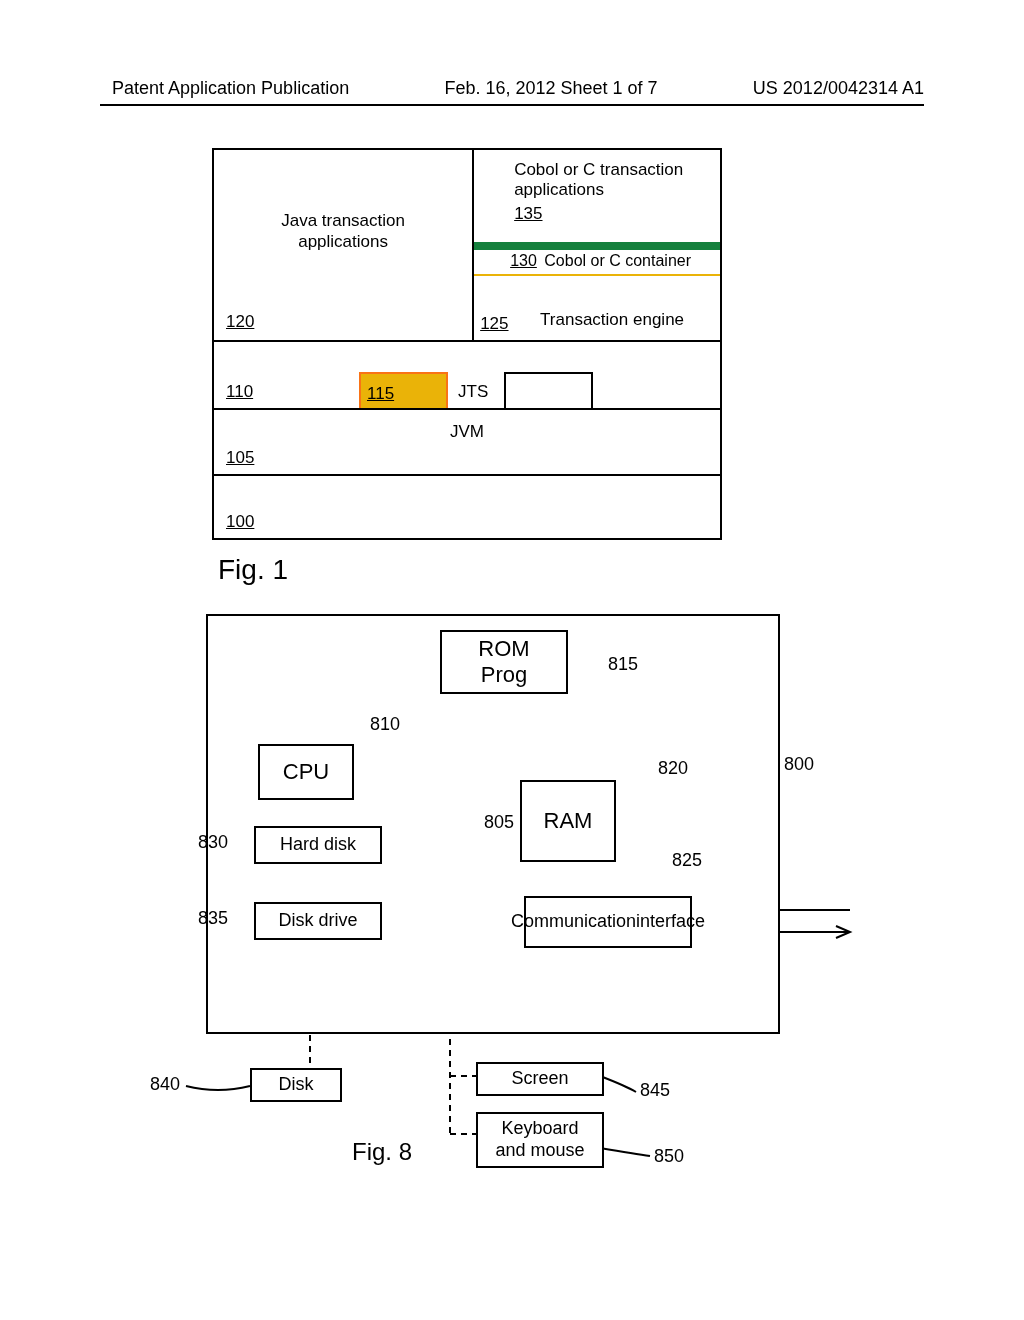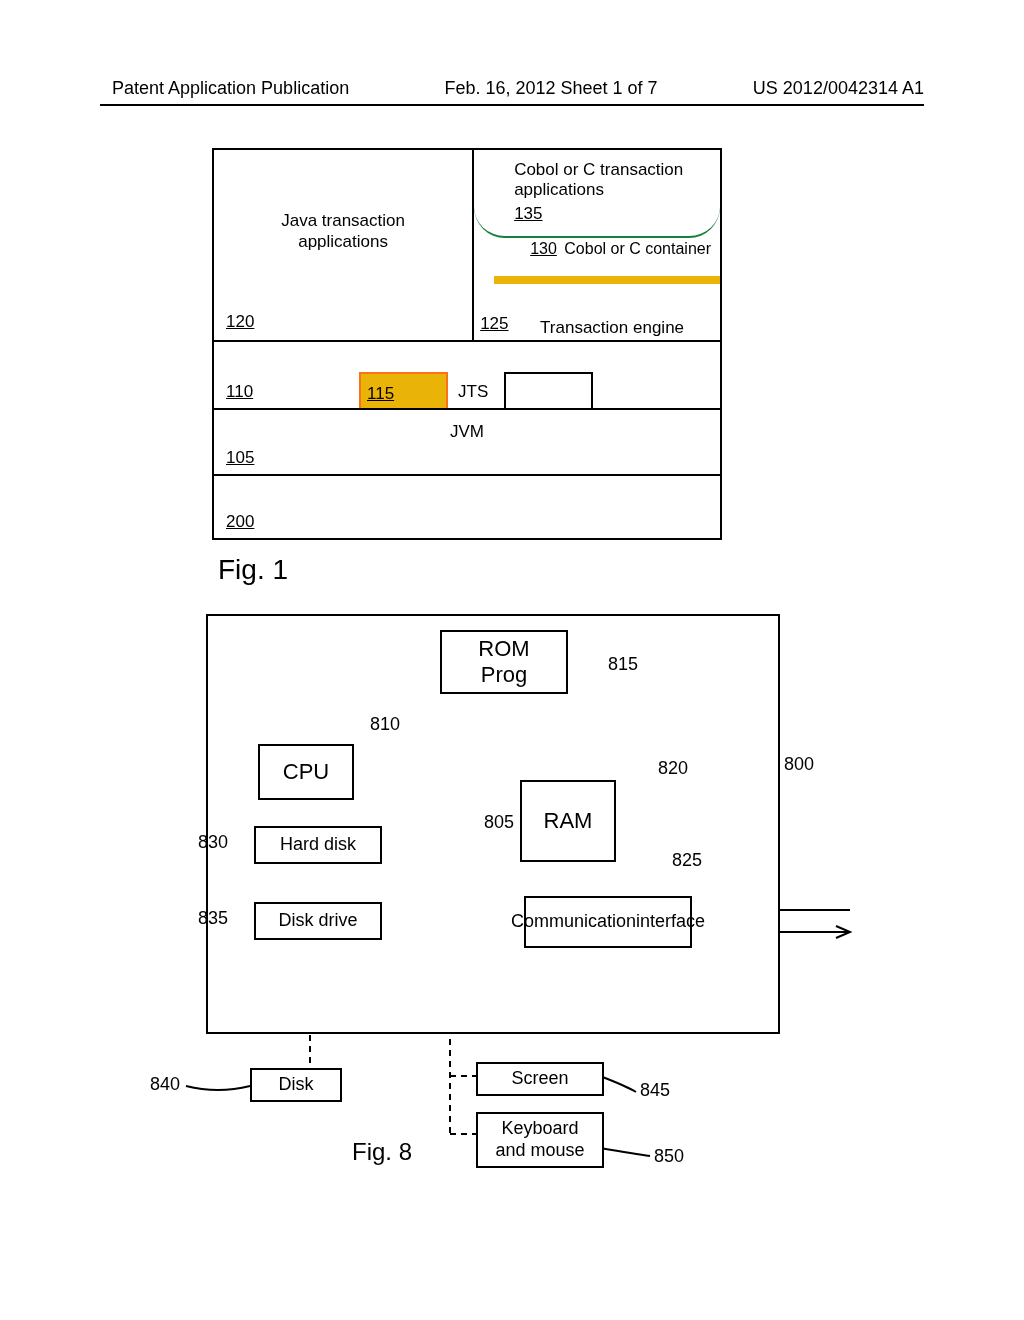--- a/index.html
+++ b/index.html
@@ -67,30 +67,28 @@
     bottom: 8px;
     text-decoration: underline;
   }
   .f1-right {
     flex: 1;
     position: relative;
     display: flex;
     flex-direction: column;
   }
   .f1-cobolapp {
-    border-bottom: 2px solid #15803d;
-    padding: 10px 8px 12px 40px;
-    border-radius: 31px;
+    border-bottom: 8px solid #15803d;
+    padding: 10px 8px 18px 40px;
   }
   .f1-cobolapp .num { text-decoration: underline; display: block; margin-top: 4px; }
   .f1-cobolcont {
-    border-bottom: 8px solid #eab308;
-    padding: 2px 6px 18px 36px;
+    border-bottom: 2px solid #eab308;
+    padding: 2px 6px 4px 36px;
     font-size: 16px;
-    margin-left: 20px;
   }
   .f1-cobolcont .num { text-decoration: underline; margin-right: 3px; }
   .f1-engine {
     flex: 1;
     position: relative;
     padding-top: 28px;
     margin-top: 6px;
   }
   .f1-engine .txt { text-align: center; padding-left: 30px; }
   .f1-engine .num {
@@ -286,21 +284,21 @@
         <div class="num">115</div>
       </div>
       <div class="f1-jts-label">JTS</div>
       <div class="f1-jee-empty"></div>
     </div>
     <div class="f1-row f1-jvm">
       <div class="txt">JVM</div>
       <div class="num">105</div>
     </div>
     <div class="f1-row f1-os">
-      <div class="num">200</div>
+      <div class="num">100</div>
     </div>
   </div>
 </div>
 <div class="fig1-caption">Fig. 1</div>
 
 <div class="fig8">
 
   <svg width="720" height="560">
 
     <line x1="300" y1="76" x2="300" y2="370" stroke="#000" stroke-width="2"></line>

